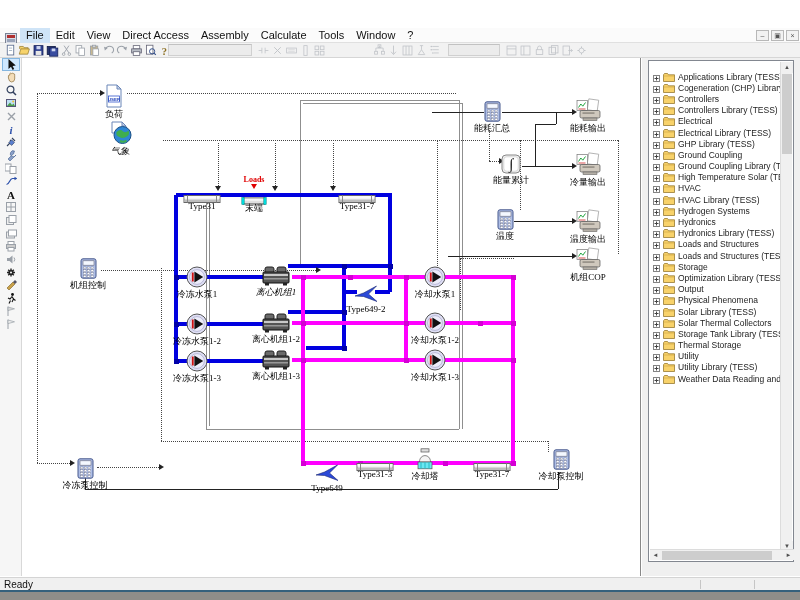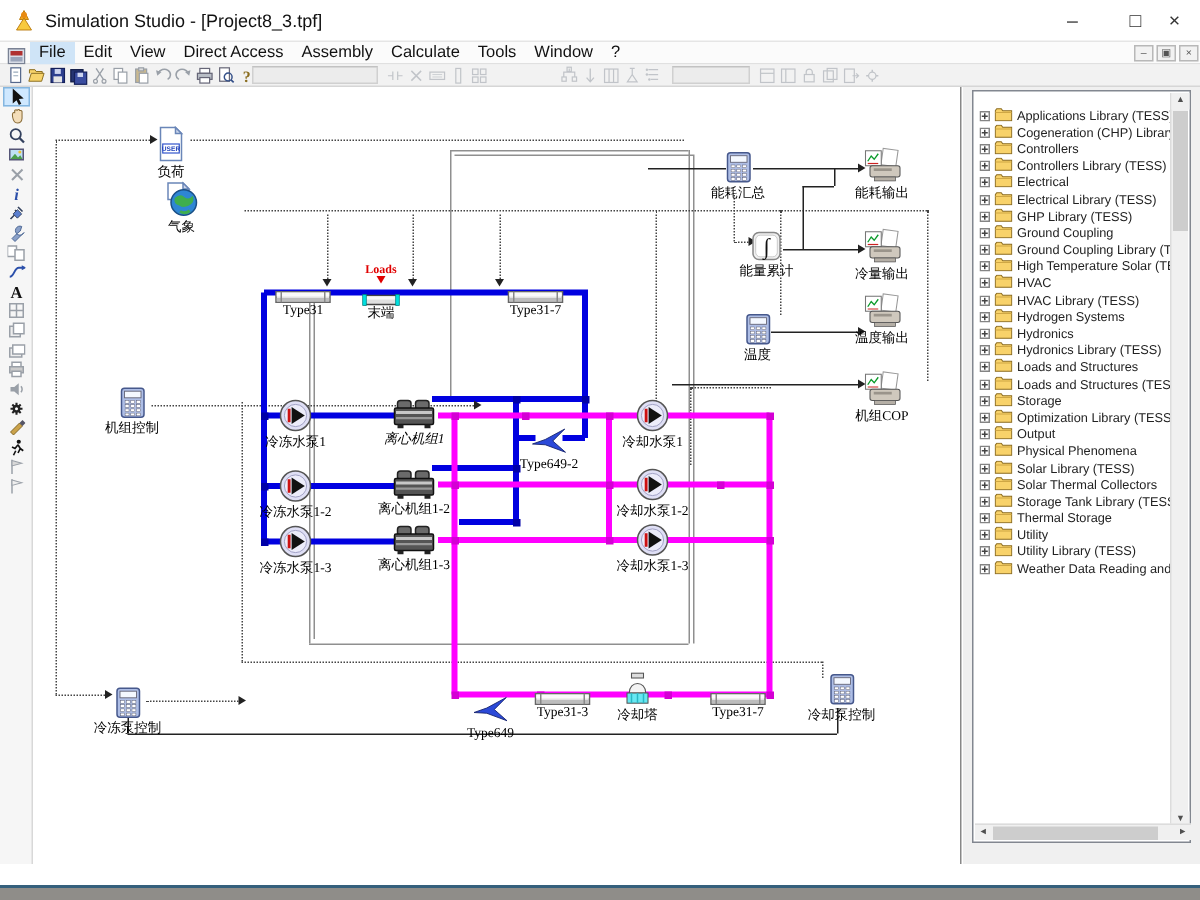--- a/index.html
+++ b/index.html
@@ -65,33 +65,20 @@
   #status-text { position:absolute; left:4px; top:1px; font-size:10px; color:#111; }
   .status-sep { position:absolute; top:2px; width:1px; height:9px; background:#c6c6c6; }
   #bottom-border { position:absolute; left:0; top:590px; width:800px; height:2px; background:#35607c; }
   #bottom-strip { position:absolute; left:0; top:592px; width:800px; height:8px; background:#8f8d89; }
 </style>
 </head>
 <body>
 
 <div id="app">
 
-  <div id="titlebar">
-    <span id="app-icon">
-      <svg width="16" height="16" viewBox="0 0 16 16">
-        <polygon points="8,1 11,7 5,7" fill="#f5a81c" stroke="#b97708" stroke-width="0.6"></polygon>
-        <polygon points="8,6 13,14 3,14" fill="#f8c93e" stroke="#b97708" stroke-width="0.6"></polygon>
-        <circle cx="8" cy="4" r="2" fill="#e88b12"></circle>
-      </svg>
-    </span>
-    <span id="win-title">Simulation Studio - [Project8_3.tpf]</span>
-    <div id="btn-min" class="caption-btn">–</div>
-    <div id="btn-max" class="caption-btn">□</div>
-    <div id="btn-close" class="caption-btn">×</div>
-  </div>
 
   <div id="menubar">
     <span id="mdi-icon">
       <svg width="12" height="11" viewBox="0 0 12 11">
         <rect x="0.5" y="0.5" width="11" height="10" fill="#d8dce6" stroke="#7a8294"></rect>
         <rect x="2" y="2" width="8" height="3" fill="#b03030"></rect>
         <rect x="2" y="6" width="8" height="3" fill="#9aa4ba"></rect>
       </svg>
     </span>
     <div id="menu-items">
@@ -749,21 +736,21 @@
             <rect x="11" y="11.8" width="2.6" height="1.8" fill="#fff" stroke="#556" stroke-width="0.3"></rect>
             <rect x="3.4" y="14.6" width="2.6" height="1.8" fill="#fff" stroke="#556" stroke-width="0.3"></rect>
             <rect x="7.199999999999999" y="14.6" width="2.6" height="1.8" fill="#fff" stroke="#556" stroke-width="0.3"></rect>
             <rect x="11" y="14.6" width="2.6" height="1.8" fill="#fff" stroke="#556" stroke-width="0.3"></rect>
             <rect x="3.4" y="17.4" width="2.6" height="1.8" fill="#fff" stroke="#556" stroke-width="0.3"></rect>
             <rect x="7.199999999999999" y="17.4" width="2.6" height="1.8" fill="#fff" stroke="#556" stroke-width="0.3"></rect>
             <rect x="11" y="17.4" width="2.6" height="1.8" fill="#fff" stroke="#556" stroke-width="0.3"></rect>
           </svg></div>
         <div class="comp-label">温度</div>
       </div>
-      <div class="comp" style="left: 531px; top: 137px;">
+      <div class="comp" style="left: 531px; top: 151px;">
         <div style="height: 24px;"><svg width="28" height="24" viewBox="0 0 28 24">
             <g transform="rotate(8 19 7)">
               <rect x="14" y="1.5" width="10" height="11" fill="#fff" stroke="#999" stroke-width="0.7"></rect>
             </g>
             <rect x="3" y="2.5" width="10.5" height="10" fill="#fff" stroke="#777" stroke-width="0.7"></rect>
             <polyline points="4.5,9.5 6.8,6 8.8,8.2 11.5,4.5" fill="none" stroke="#0a9a2a" stroke-width="0.9"></polyline>
             <line x1="4.5" y1="11" x2="11.5" y2="11" stroke="#cc2222" stroke-width="0.8"></line>
             <rect x="6" y="12.5" width="20" height="7.5" rx="1.5" fill="#cfc8bd" stroke="#555" stroke-width="0.7"></rect>
             <rect x="8.5" y="14.2" width="12" height="1.8" fill="#9a948b"></rect>
             <rect x="9" y="20" width="14" height="2.6" fill="#b5afa6" stroke="#555" stroke-width="0.5"></rect>
@@ -1207,15 +1194,20 @@
         <div class="sb-arrow bottom">▼</div>
       </div>
       <div id="hscroll">
         <div class="h-arrow" style="left:0">◄</div>
         <div id="hthumb"></div>
         <div class="h-arrow" style="right:0">►</div>
       </div>
     </div>
   </div>
 
+  <div id="statusbar">
+    <span id="status-text">Ready</span>
+    <div class="status-sep" style="left:700px"></div>
+    <div class="status-sep" style="left:754px"></div>
+  </div>
   <div id="bottom-border"></div>
   <div id="bottom-strip"></div>
 </div>
 
 </body></html>

